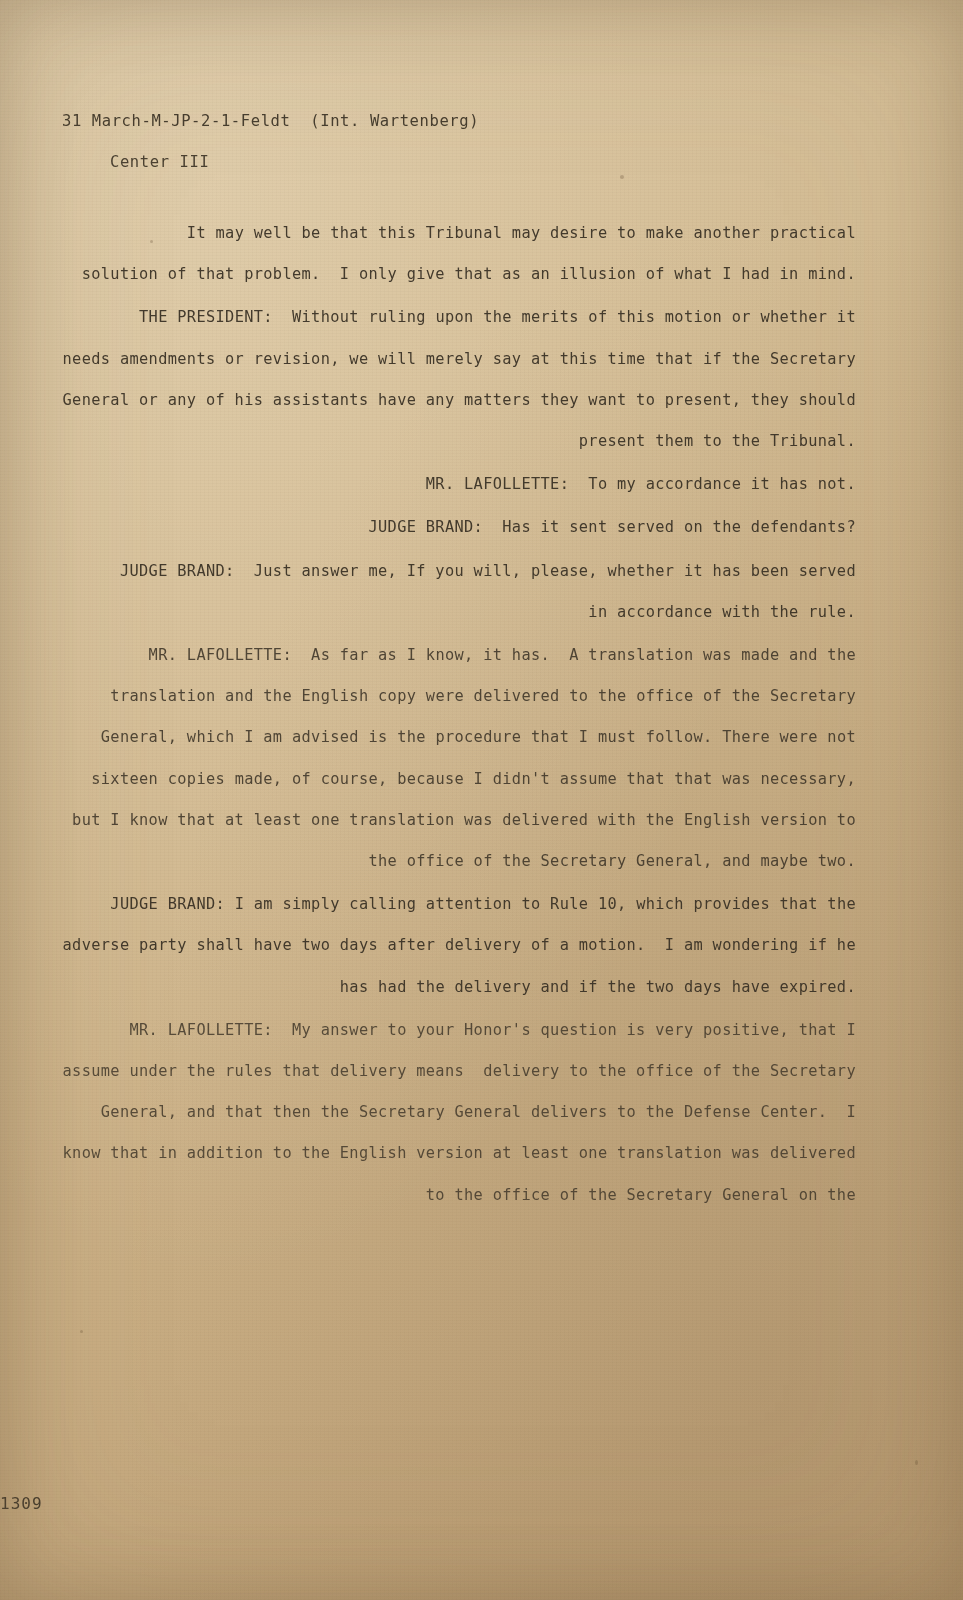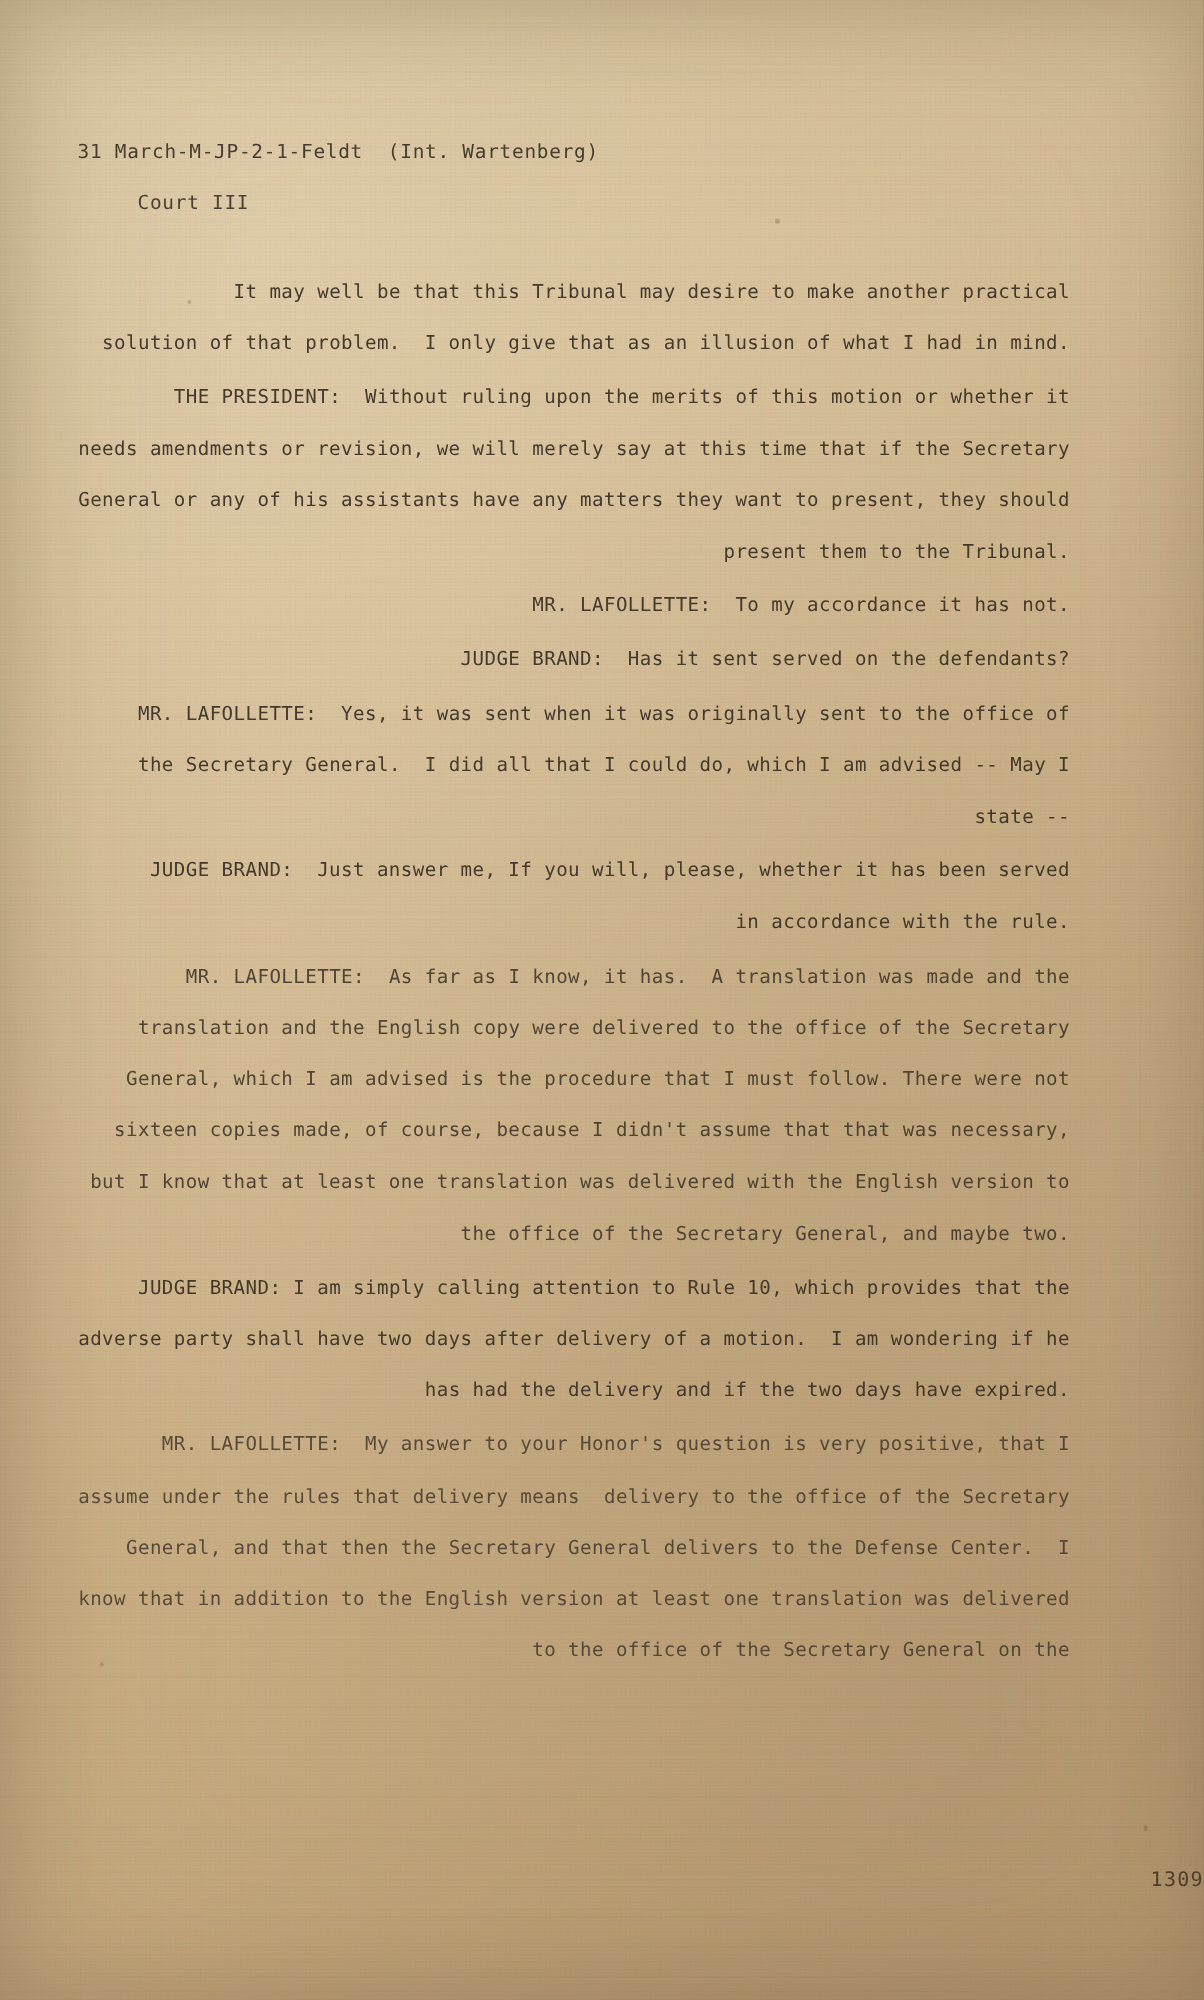--- a/index.html
+++ b/index.html
@@ -82,21 +82,21 @@
     white-space: pre-wrap;
     text-indent: 52px;
     opacity: 0.94;
     text-align: right;
   }
   .pageno {
     position: absolute;
     left: 0;
     top: 1494px;
     width: 963px;
-    text-align: right;
+    text-align: left;
     font-size: 16px;
     letter-spacing: 1px;
     color: #3a3226;
     opacity: 0.92;
   }
   .fade-a { opacity: 0.86; }
   .fade-b { opacity: 0.80; }
   .speck {
     position: absolute;
     border-radius: 50%;
@@ -104,28 +104,27 @@
     pointer-events: none;
   }
 </style>
 </head>
 <body>
 
 <div class="page">
   <div class="content">
 
     <div class="hdr-line">31 March-M-JP-2-1-Feldt  (Int. Wartenberg)</div>
-    <div class="court-line">Court III</div>
+    <div class="court-line">Center III</div>
 
     <div class="body-block">
       <p class="para">It may well be that this Tribunal may desire to make another practical solution of that problem.  I only give that as an illusion of what I had in mind.</p>
       <p class="para">THE PRESIDENT:  Without ruling upon the merits of this motion or whether it needs amendments or revision, we will merely say at this time that if the Secretary General or any of his assistants have any matters they want to present, they should present them to the Tribunal.</p>
       <p class="para">MR. LAFOLLETTE:  To my accordance it has not.</p>
       <p class="para">JUDGE BRAND:  Has it sent served on the defendants?</p>
-      <p class="para">MR. LAFOLLETTE:  Yes, it was sent when it was originally sent to the office of the Secretary General.  I did all that I could do, which I am advised -- May I state --</p>
       <p class="para">JUDGE BRAND:  Just answer me, If you will, please, whether it has been served in accordance with the rule.</p>
       <p class="para fade-a">MR. LAFOLLETTE:  As far as I know, it has.  A translation was made and the translation and the English copy were delivered to the office of the Secretary General, which I am advised is the procedure that I must follow. There were not sixteen copies made, of course, because I didn't assume that that was necessary, but I know that at least one translation was delivered with the English version to the office of the Secretary General, and maybe two.</p>
       <p class="para">JUDGE BRAND: I am simply calling attention to Rule 10, which provides that the adverse party shall have two days after delivery of a motion.  I am wondering if he has had the delivery and if the two days have expired.</p>
       <p class="para fade-b">MR. LAFOLLETTE:  My answer to your Honor's question is very positive, that I assume under the rules that delivery means  delivery to the office of the Secretary General, and that then the Secretary General delivers to the Defense Center.  I know that in addition to the English version at least one translation was delivered to the office of the Secretary General on the</p>
     </div>
 
     <div class="pageno">1309</div>
   </div>
 
   <div class="speck" style="left:150px; top:240px; width:3px; height:3px;"></div>

